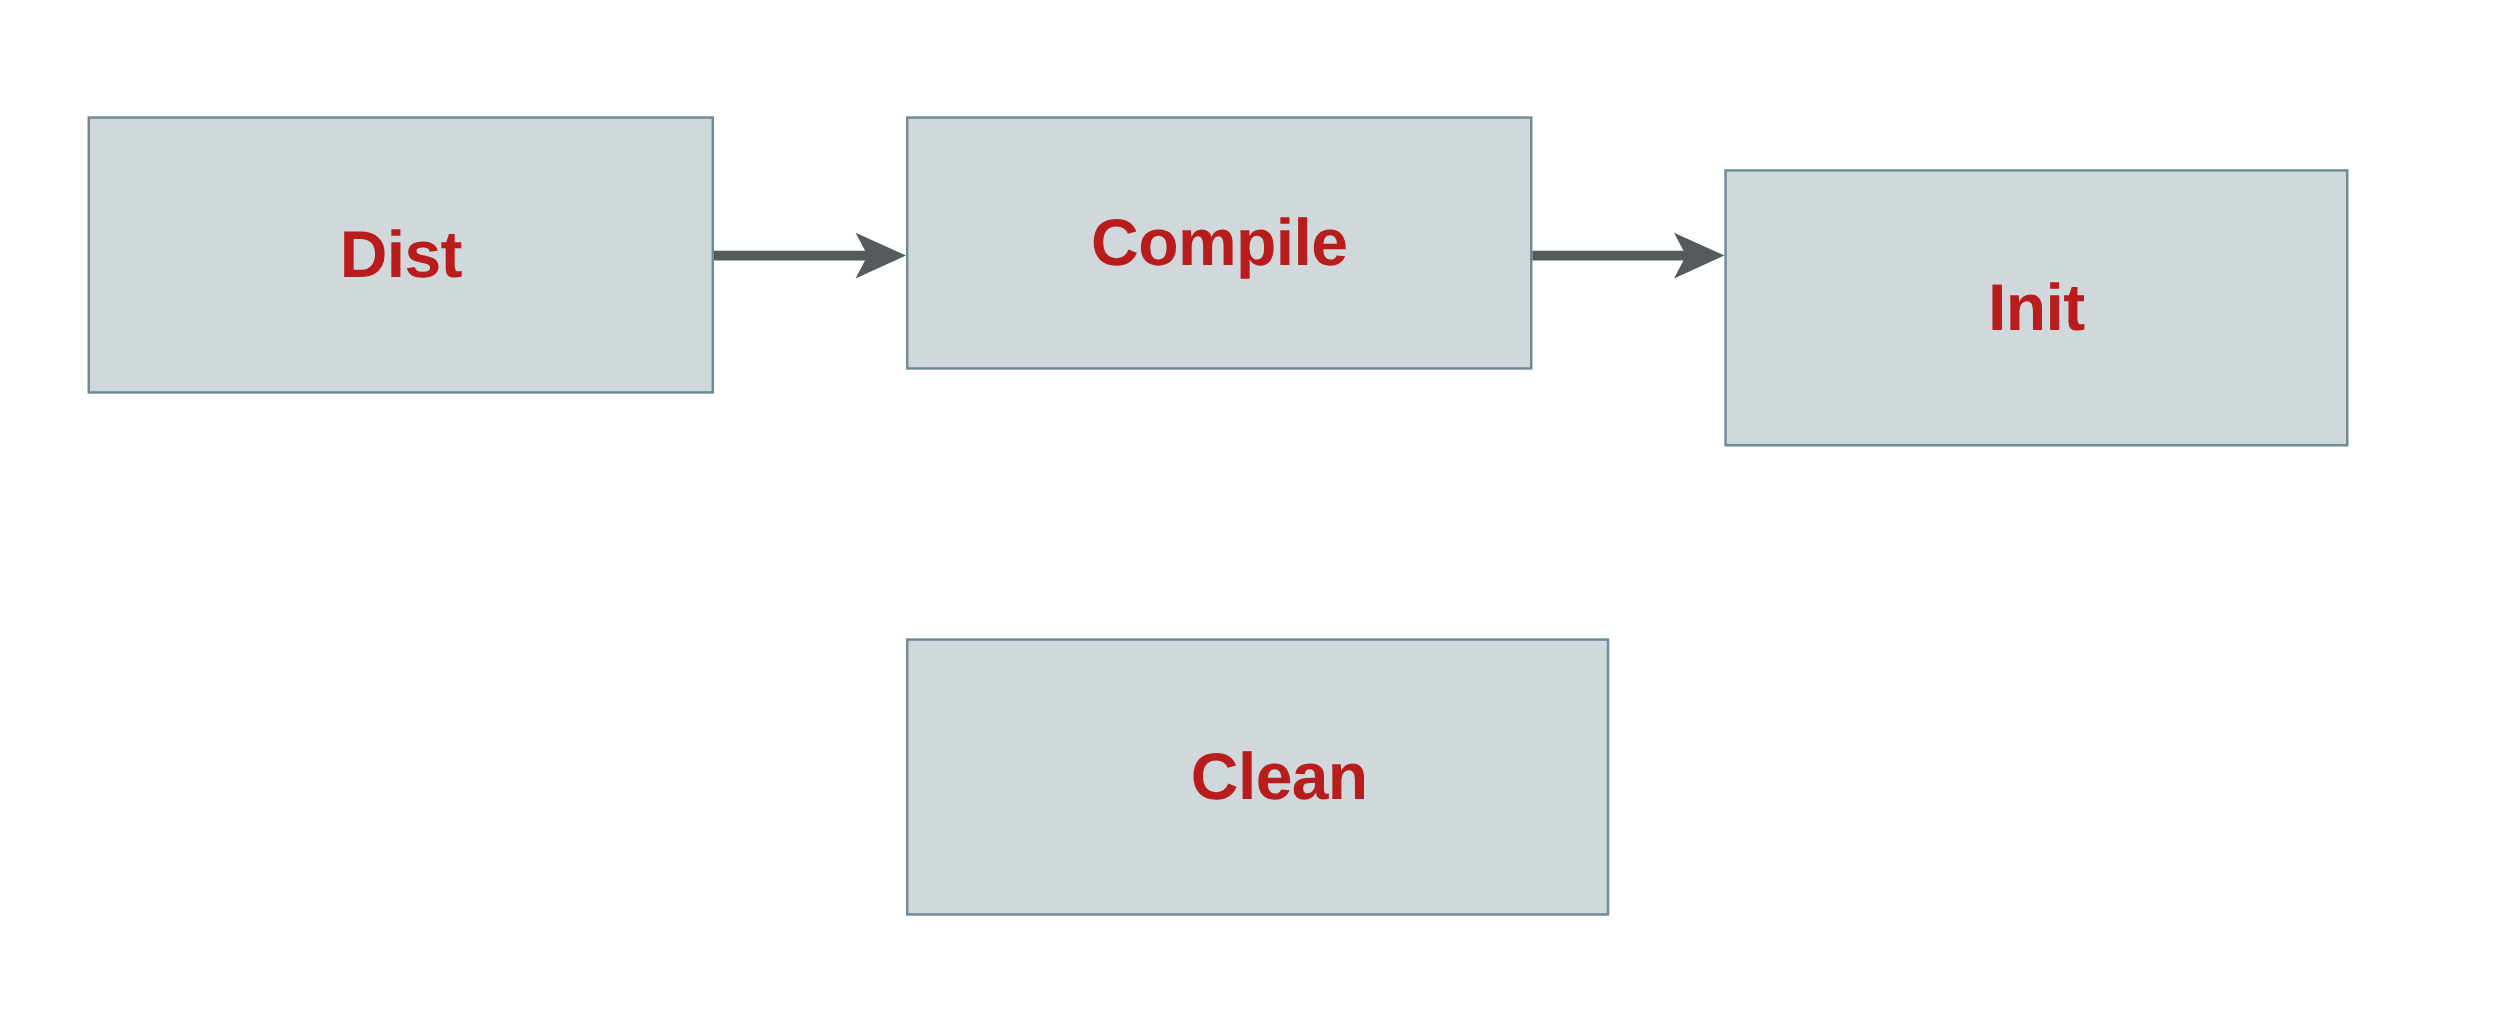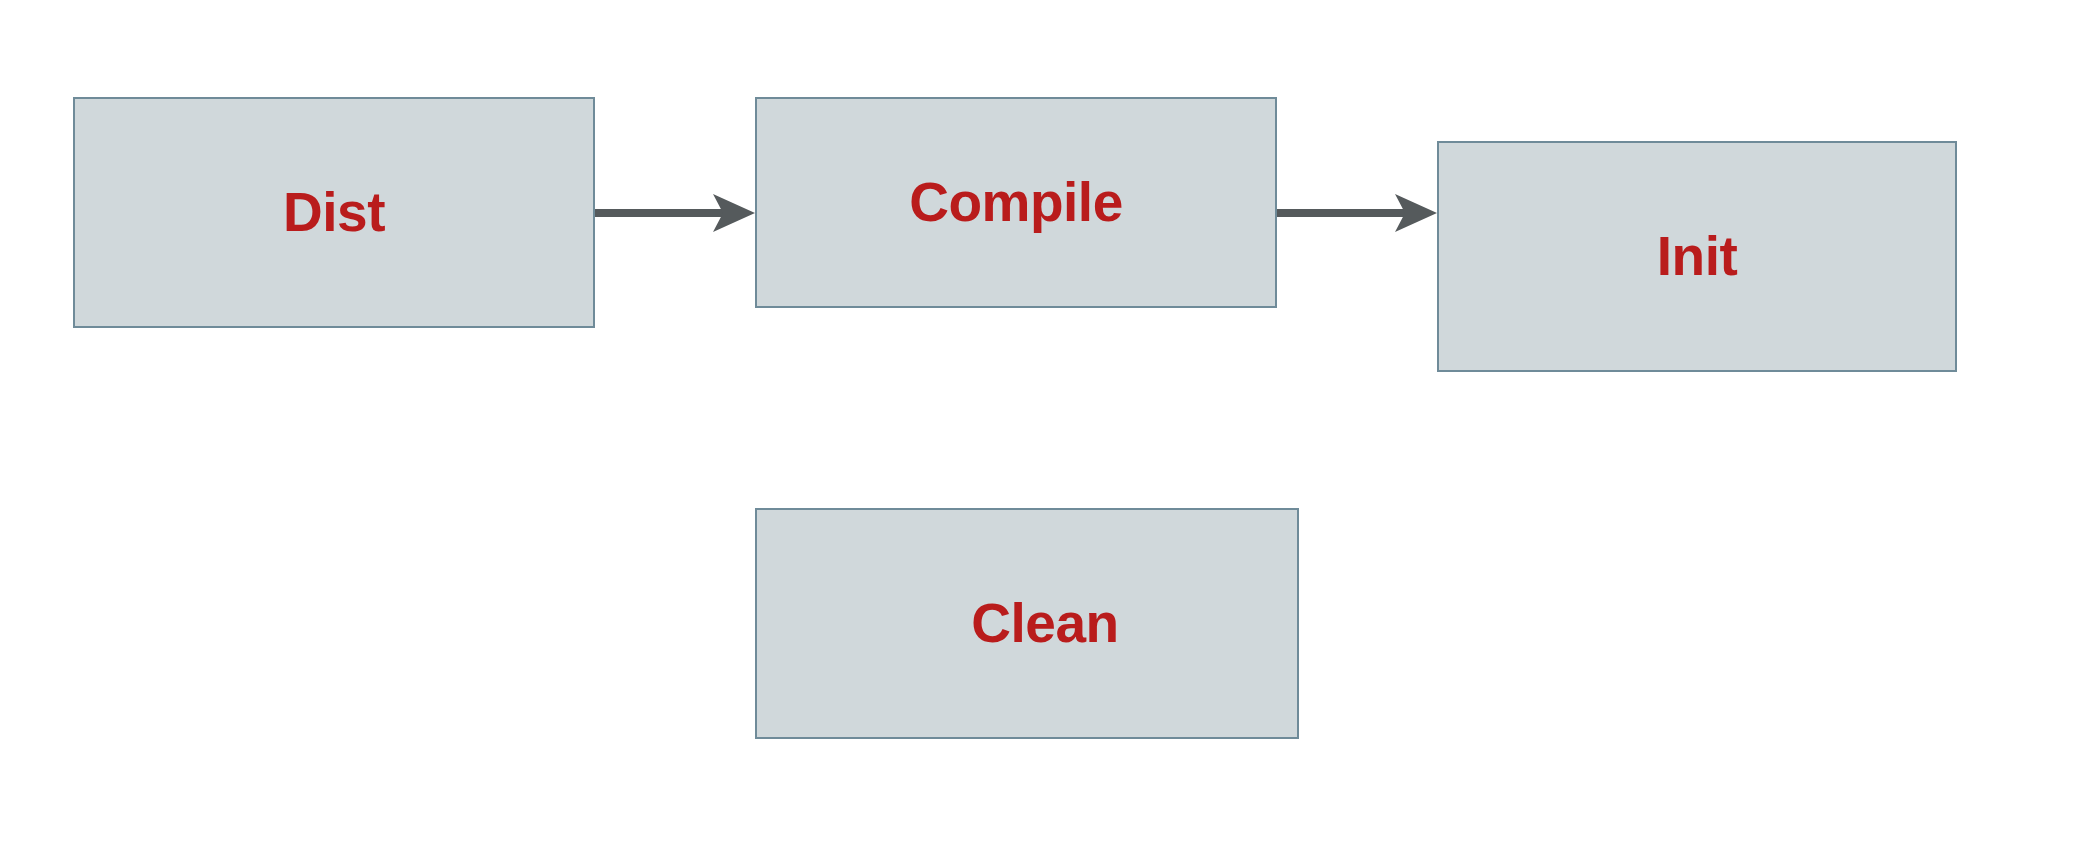--- a/index.html
+++ b/index.html
@@ -43,21 +43,21 @@
     pointer-events: none;
   }
   .edge svg {
     display: block;
     overflow: visible;
   }
   
   #node-dist    { left: 73px;   top: 97px;  width: 522px; height: 231px; }
   #node-compile { left: 755px;  top: 97px;  width: 522px; height: 211px; }
   #node-init    { left: 1437px; top: 97px;  width: 520px; height: 231px; margin-top: 44px; }
-  #node-clean   { left: 755px;  top: 508px; width: 544px; height: 231px; padding-left: 36px; }
+  #node-clean   { left: 755px;  top: 532px; width: 586px; height: 231px; padding-left: 36px; }
 
   #edge-dist-compile { left: 595px;  top: 190px; width: 164px; height: 46px; }
   #edge-compile-init { left: 1277px; top: 190px; width: 164px; height: 46px; }
 </style>
 </head>
 <body>
 
 <div id="canvas">
 
   <div class="node" id="node-dist">

